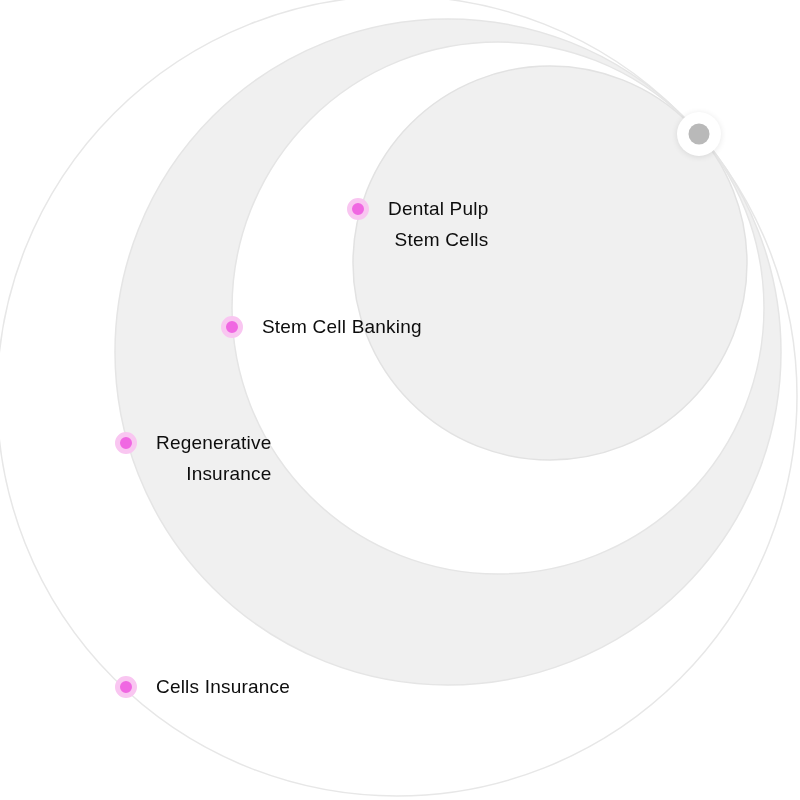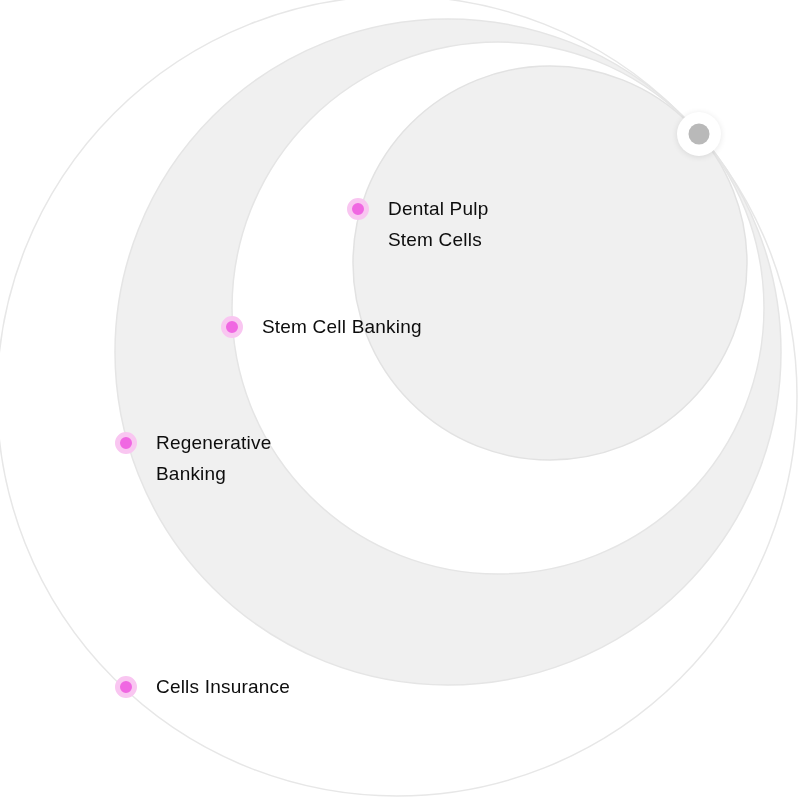--- a/index.html
+++ b/index.html
@@ -8,20 +8,21 @@
     width: 800px;
     height: 800px;
     background: var(--page-bg, #ffffff);
     overflow: hidden;
     font-family: "Liberation Sans", sans-serif;
   }
   .stage {
     position: relative;
     width: 648px;
     height: 800px;
+    text-align: right;
   }
   svg.rings {
     position: absolute;
     left: 0;
     top: 0;
     width: 800px;
     height: 800px;
   }
   .callout {
     position: absolute;
@@ -95,21 +96,21 @@
   </div>
 
   <div class="callout" style="left: 232px; top: 327px;">
     <span class="dot"></span>
     <span class="text">Stem Cell Banking</span>
   </div>
 
   <div class="callout" style="left: 126px; top: 443px;">
     <span class="dot"></span>
     <span class="text">Regenerative
-Banking</span>
+Insurance</span>
   </div>
 
   <div class="callout" style="left: 126px; top: 687px;">
     <span class="dot"></span>
     <span class="text">Cells Insurance</span>
   </div>
 
 </div>
 
 </body></html>

